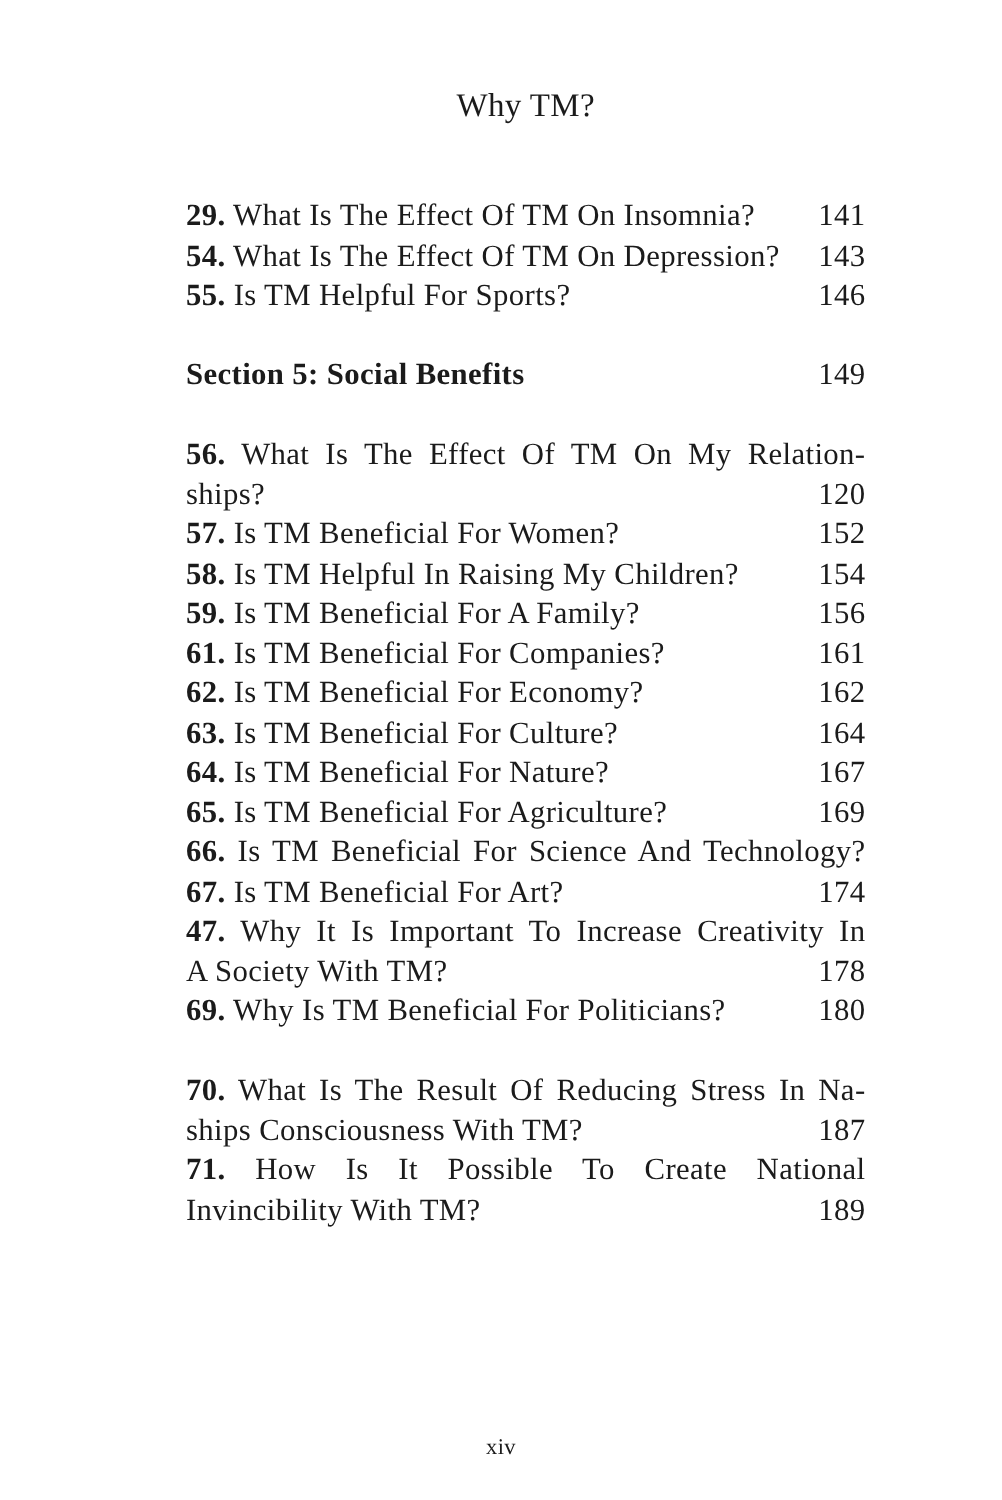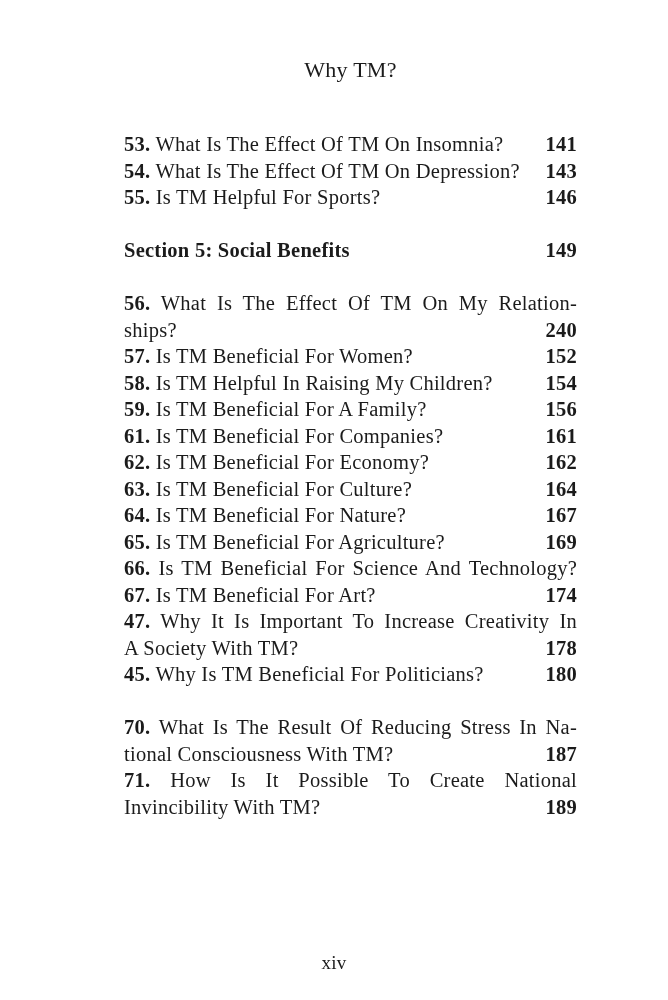--- a/index.html
+++ b/index.html
@@ -36,40 +36,40 @@
   .num, .slabel { font-weight: 700; }
   .row.single, .srow, .l2 {
     display: flex;
     justify-content: space-between;
     align-items: baseline;
   }
   .jline {
     text-align: justify;
     text-align-last: justify;
   }
-  .pg { white-space: nowrap; font-weight: bold; }
+  .pg { white-space: nowrap; }
   .folio {
     position: absolute;
     left: 0;
     width: 668px;
     bottom: 26px;
     text-align: center;
-    font-size: 19px;
+    font-size: 15px;
     letter-spacing: 0.25px;
   }
 </style>
 </head>
 <body>
 
 <div class="column">
   <div class="running-header">Why TM?</div>
   <div class="toc" id="toc">
       <div class="group">
         <div class="row single">
-          <span class="q"><b class="num">53.</b> <span>What Is The Effect Of TM On Insomnia?</span></span>
+          <span class="q"><b class="num">29.</b> <span>What Is The Effect Of TM On Insomnia?</span></span>
           <span class="pg">141</span>
         </div>
         <div class="row single">
           <span class="q"><b class="num">54.</b> <span>What Is The Effect Of TM On Depression?</span></span>
           <span class="pg">143</span>
         </div>
         <div class="row single">
           <span class="q"><b class="num">55.</b> <span>Is TM Helpful For Sports?</span></span>
           <span class="pg">146</span>
         </div>
@@ -78,21 +78,21 @@
         <div class="row srow">
           <b class="slabel">Section 5: Social Benefits</b>
           <span class="pg">149</span>
         </div>
       </div>
       <div class="group">
         <div class="row wrapped">
           <div class="jline"><b class="num">56.</b> <span>What Is The Effect Of TM On My Relation-</span></div>
           <div class="l2">
             <span class="cont">ships?</span>
-            <span class="pg">240</span>
+            <span class="pg">120</span>
           </div>
         </div>
         <div class="row single">
           <span class="q"><b class="num">57.</b> <span>Is TM Beneficial For Women?</span></span>
           <span class="pg">152</span>
         </div>
         <div class="row single">
           <span class="q"><b class="num">58.</b> <span>Is TM Helpful In Raising My Children?</span></span>
           <span class="pg">154</span>
         </div>
@@ -128,29 +128,29 @@
           <span class="pg">174</span>
         </div>
         <div class="row wrapped">
           <div class="jline"><b class="num">47.</b> <span>Why It Is Important To Increase Creativity In</span></div>
           <div class="l2">
             <span class="cont">A Society With TM?</span>
             <span class="pg">178</span>
           </div>
         </div>
         <div class="row single">
-          <span class="q"><b class="num">45.</b> <span>Why Is TM Beneficial For Politicians?</span></span>
+          <span class="q"><b class="num">69.</b> <span>Why Is TM Beneficial For Politicians?</span></span>
           <span class="pg">180</span>
         </div>
       </div>
       <div class="group">
         <div class="row wrapped">
           <div class="jline"><b class="num">70.</b> <span>What Is The Result Of Reducing Stress In Na-</span></div>
           <div class="l2">
-            <span class="cont">tional Consciousness With TM?</span>
+            <span class="cont">ships Consciousness With TM?</span>
             <span class="pg">187</span>
           </div>
         </div>
         <div class="row wrapped">
           <div class="jline"><b class="num">71.</b> <span>How Is It Possible To Create National</span></div>
           <div class="l2">
             <span class="cont">Invincibility With TM?</span>
             <span class="pg">189</span>
           </div>
         </div>

